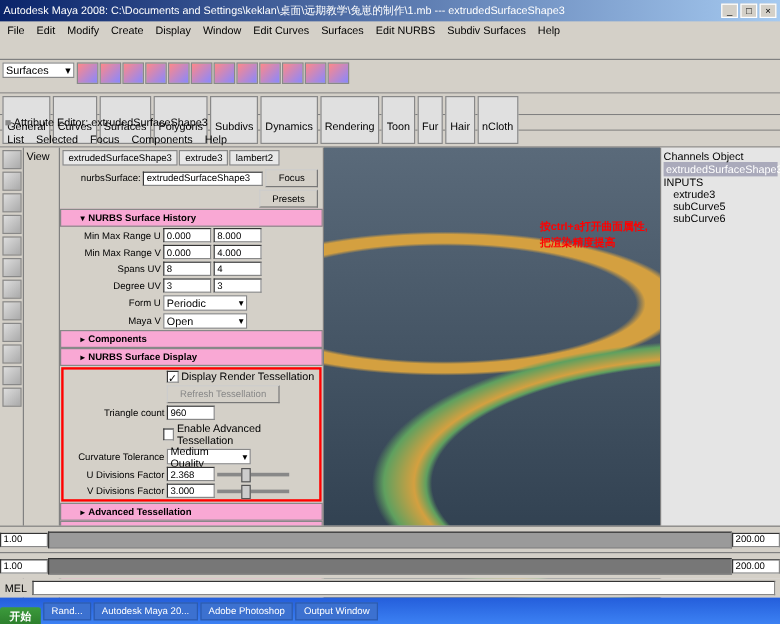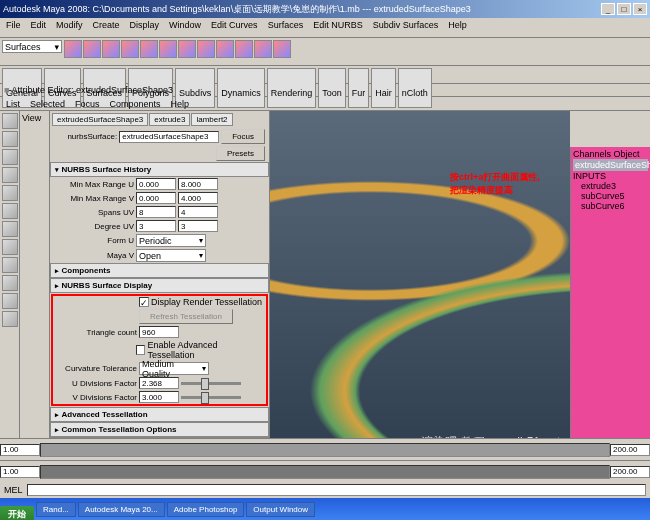--- a/index.html
+++ b/index.html
@@ -1,49 +1,49 @@
 <!DOCTYPE html>
 <html><head>
 <meta charset="utf-8">
 <style>
 *{margin:0;padding:0;box-sizing:border-box;font-family:Tahoma,Arial,sans-serif;font-size:9px;}
 body{background:#d4d0c8;width:650px;height:520px;overflow:hidden;position:relative;}
 .titlebar{background:linear-gradient(to right,#0a246a,#a6caf0);color:#fff;height:18px;display:flex;align-items:center;padding:0 3px;justify-content:space-between;}
 .titlebar .btns{display:flex;gap:2px;}
 .titlebar .btns span{width:14px;height:12px;background:#d4d0c8;border:1px solid #fff;display:flex;align-items:center;justify-content:center;color:#000;font-size:8px;}
-.menubar{background:#d4d0c8;height:20px;display:flex;gap:10px;padding:2px 6px;border-bottom:1px solid #808080;}
+.menubar{background:#d4d0c8;height:32px;display:flex;gap:10px;padding:2px 6px;border-bottom:1px solid #808080;}
 .menubar span{color:#000;}
 .shelf{background:#d4d0c8;height:28px;border-bottom:1px solid #808080;display:flex;gap:2px;padding:2px;}
 .shelf-tabs{display:flex;gap:2px;font-size:8px;}
 .shelf-tabs span{padding:19px 3px;background:#e0e0e0;border:1px solid #888;text-align:right;}
 .shelf-icons{display:flex;gap:1px;}
 .shelf-icons div{width:18px;height:18px;background:linear-gradient(135deg,#f88,#88f);border:1px solid #888;}
 .main{display:flex;height:380px;}
 .toolbox{width:20px;background:#d4d0c8;border-right:1px solid #808080;display:flex;flex-direction:column;gap:2px;padding:2px;}
 .toolbox div{width:16px;height:16px;border:1px solid #888;background:linear-gradient(135deg,#ddd,#aaa);}
 .sidepanel{width:30px;background:#d4d0c8;border-right:1px solid #808080;font-size:7px;}
 .attr-editor{width:220px;background:#d4d0c8;border-right:1px solid #808080;display:flex;flex-direction:column;}
 .attr-tabs{display:flex;gap:1px;padding:2px;}
 .attr-tabs span{padding:1px 4px;background:#e8e8e8;border:1px solid #888;font-size:8px;}
 .attr-row{display:flex;padding:1px 4px;align-items:center;gap:2px;}
 .attr-label{width:80px;text-align:right;font-size:8px;}
 .attr-input{width:40px;height:12px;border:1px inset #888;background:#fff;font-size:8px;padding:0 2px;}
-.section-hdr{background:#e5e5e5;padding:2px 4px;font-weight:bold;font-size:8px;border:1px solid #888;display:flex;align-items:center;gap:3px;}
+.section-hdr{background:#f9a8d4;padding:2px 16px;font-weight:bold;font-size:8px;border:1px solid #888;display:flex;align-items:center;gap:3px;}
 .section-hdr::before{content:"▸";font-size:7px;}
 .section-hdr.open::before{content:"▾";}
 .redbox{border:2px solid red;margin:1px;}
 .checkbox{width:10px;height:10px;border:1px inset #888;background:#fff;}
 .dropdown{width:70px;height:13px;border:1px solid #888;background:#fff;font-size:8px;display:flex;align-items:center;justify-content:space-between;padding:0 2px;}
 .slider{width:60px;height:3px;background:#888;position:relative;}
 .slider::after{content:"";position:absolute;width:6px;height:10px;background:#ccc;border:1px solid #555;top:-4px;left:20px;}
 .viewport{flex:1;background:linear-gradient(to bottom,#5a6a7a,#2a3a4a);position:relative;overflow:hidden;}
 .curve{position:absolute;width:500px;height:300px;top:40px;left:-50px;background:radial-gradient(ellipse 400px 120px at 30% 30%,transparent 40%,#d4a040 42%,#d4a040 48%,transparent 50%);}
 .curve2{position:absolute;width:600px;height:400px;top:80px;left:-20px;background:radial-gradient(ellipse 500px 200px at 60% 50%,transparent 50%,#5fa05f 51%,#d4a040 53%,#5fa05f 58%,transparent 60%);}
 .redtext{position:absolute;top:60px;left:180px;color:red;font-size:14px;font-weight:bold;}
-.channelbox{width:80px;background:#ec4899;border-left:1px solid #808080;padding:2px;font-size:8px;margin-top:36px;}
+.channelbox{width:100px;background:#e5e5e5;border-left:1px solid #808080;padding:2px;font-size:8px;}
 .channelbox .hdr{background:#aab;color:#fff;padding:1px 2px;}
 .bottom{position:absolute;bottom:0;width:100%;}
 .timeslider{height:22px;background:#d4d0c8;border-top:1px solid #808080;display:flex;align-items:center;font-size:8px;}
 .timeruler{flex:1;height:14px;background:#9a9a9a;border:1px inset #888;position:relative;}
 .cmdline{height:16px;background:#d4d0c8;display:flex;align-items:center;gap:4px;padding:0 4px;}
 .cmdline input{flex:1;height:12px;border:1px inset #888;}
 .taskbar{height:22px;background:linear-gradient(to bottom,#245edb,#3c81f3);display:flex;align-items:center;gap:2px;}
 .taskbar .start{background:linear-gradient(to bottom,#3c9b3c,#2a7a2a);color:#fff;padding:2px 8px;border-radius:2px;font-weight:bold;margin-top:11px;}
 .taskbar .task{background:#3c71d0;color:#fff;padding:2px 6px;border:1px solid #2a5ab0;font-size:8px;}
 .watermark{position:absolute;bottom:40px;right:10px;color:#fff;font-size:12px;opacity:0.8;}

